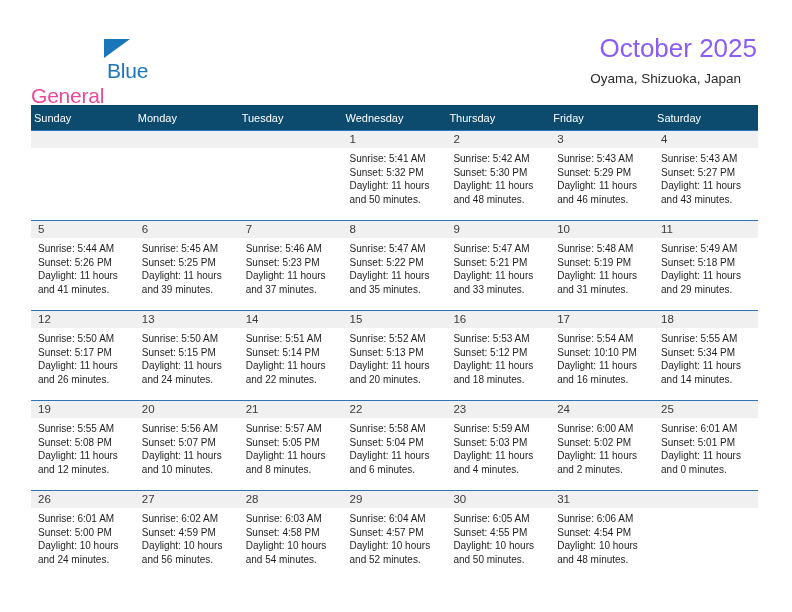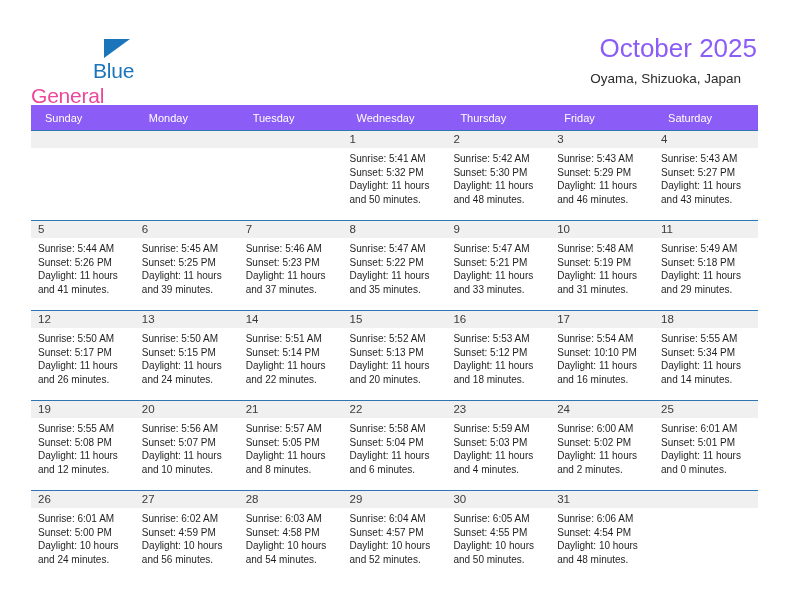--- a/index.html
+++ b/index.html
@@ -51,21 +51,21 @@
     position: absolute;
     left: 73px;
     top: 3px;
     width: 0;
     height: 0;
     border-left: 26px solid #1b75bb;
     border-bottom: 19px solid transparent;
   }
   .logo-blue {
     position: absolute;
-    left: 62px;
+    left: 76px;
     top: 23px;
     font-size: 21px;
     color: #1b75bb;
     line-height: 24px;
     letter-spacing: -0.2px;
   }
   .title-block {
     position: absolute;
     right: 35px;
     top: 32px;
@@ -88,26 +88,26 @@
   
   .calendar {
     position: absolute;
     left: 31px;
     top: 105px;
     width: 727px;
     border-collapse: collapse;
     table-layout: fixed;
   }
   .calendar th {
-    background: #8b5cf6;
+    background: #0c4a6e;
     color: #ffffff;
     font-size: 11px;
     font-weight: normal;
     text-align: left;
-    padding: 4px 0 4px 14px;
+    padding: 4px 0 4px 3px;
     height: 17px;
     border: none;
   }
   .calendar td {
     width: 103.85px;
     height: 89px;
     vertical-align: top;
     padding: 0;
     border: none;
     border-top: 1px solid #2e75b6;

